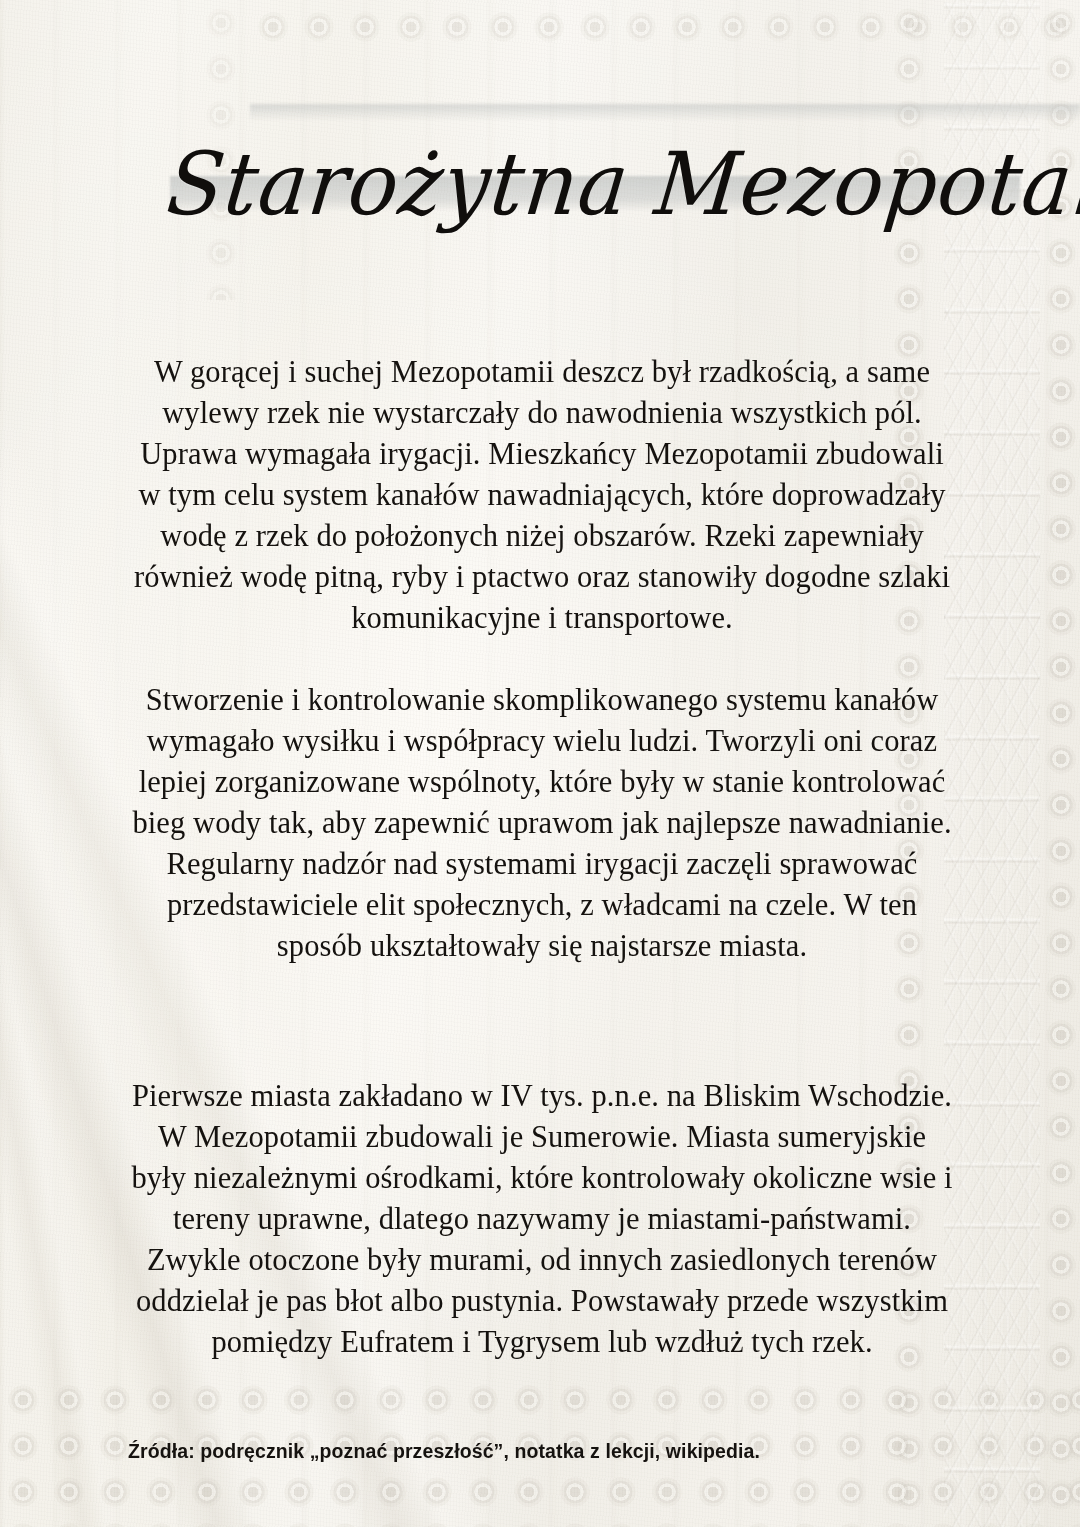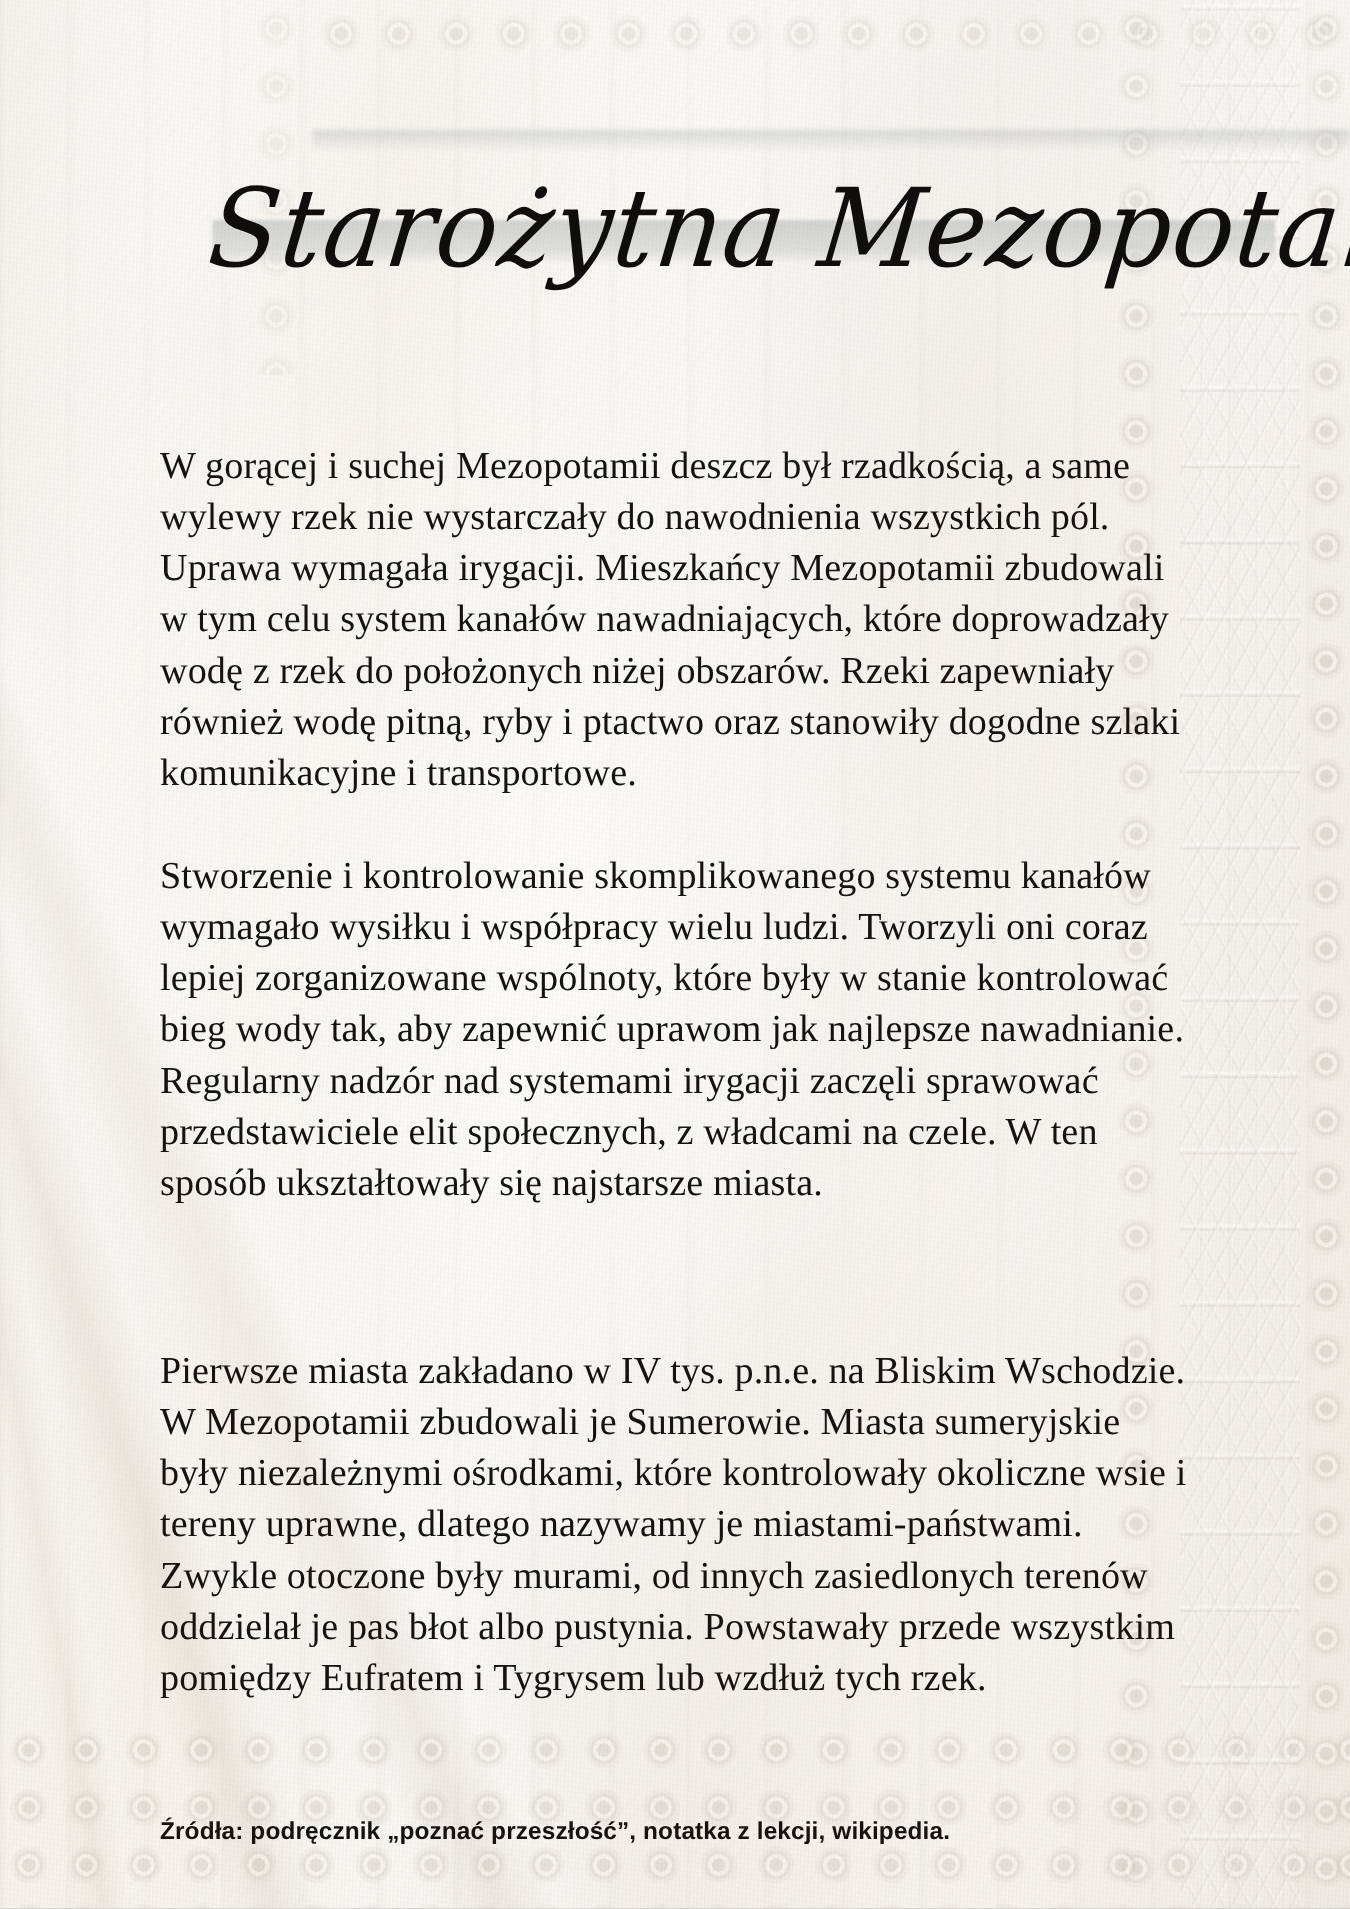--- a/index.html
+++ b/index.html
@@ -182,38 +182,38 @@
     left: 128px;
     width: 828px;
     color: #15120f;
     font-size: 30.5px;
     line-height: 41px;
     letter-spacing: .1px;
   }
 
   .article p {
     margin: 0 0 41px 0;
+    text-align: center;
   }
   .article p.gap-large {
     margin-bottom: 109px;
   }
   .article p:last-of-type {
     margin-bottom: 15px;
   }
 
   .source {
     position: absolute;
     left: 128px;
     top: 1440px;
     font-family: "Liberation Sans", "DejaVu Sans", sans-serif;
     font-weight: bold;
     font-size: 19.5px;
     letter-spacing: .1px;
     color: #15120f;
-    margin-top: 14px;
   }
 </style>
 </head>
 <body>
 
 <div class="page">
 
   <div class="bg-layer bg-base"></div>
   <div class="bg-layer bg-bands"></div>
   <div class="bg-layer bg-drape"></div>

